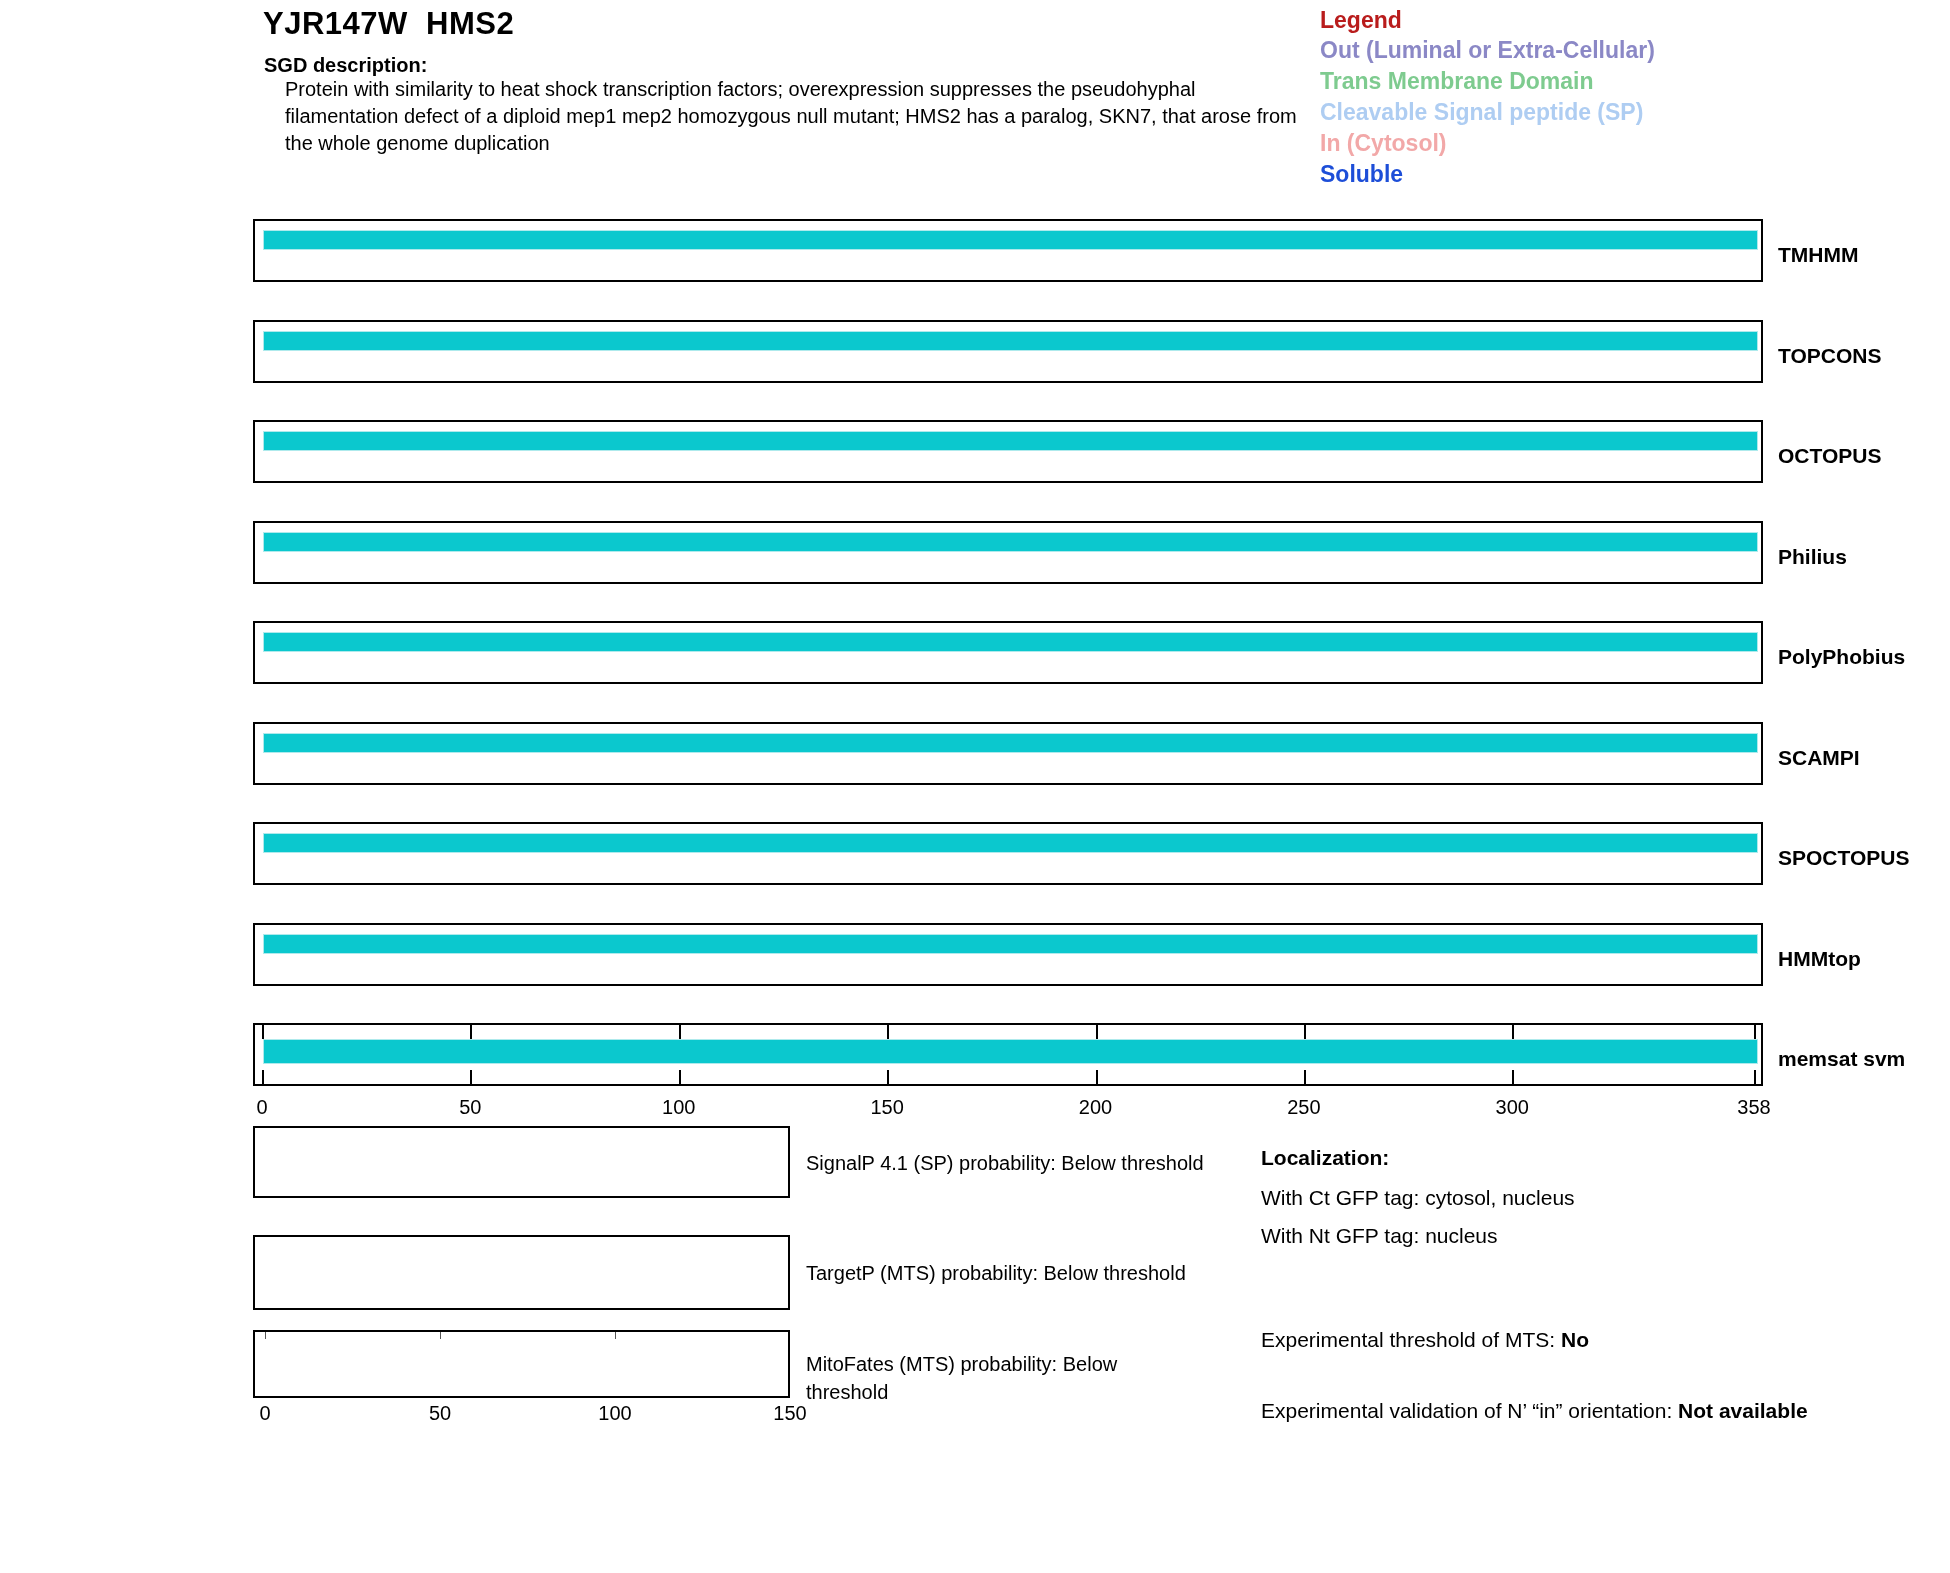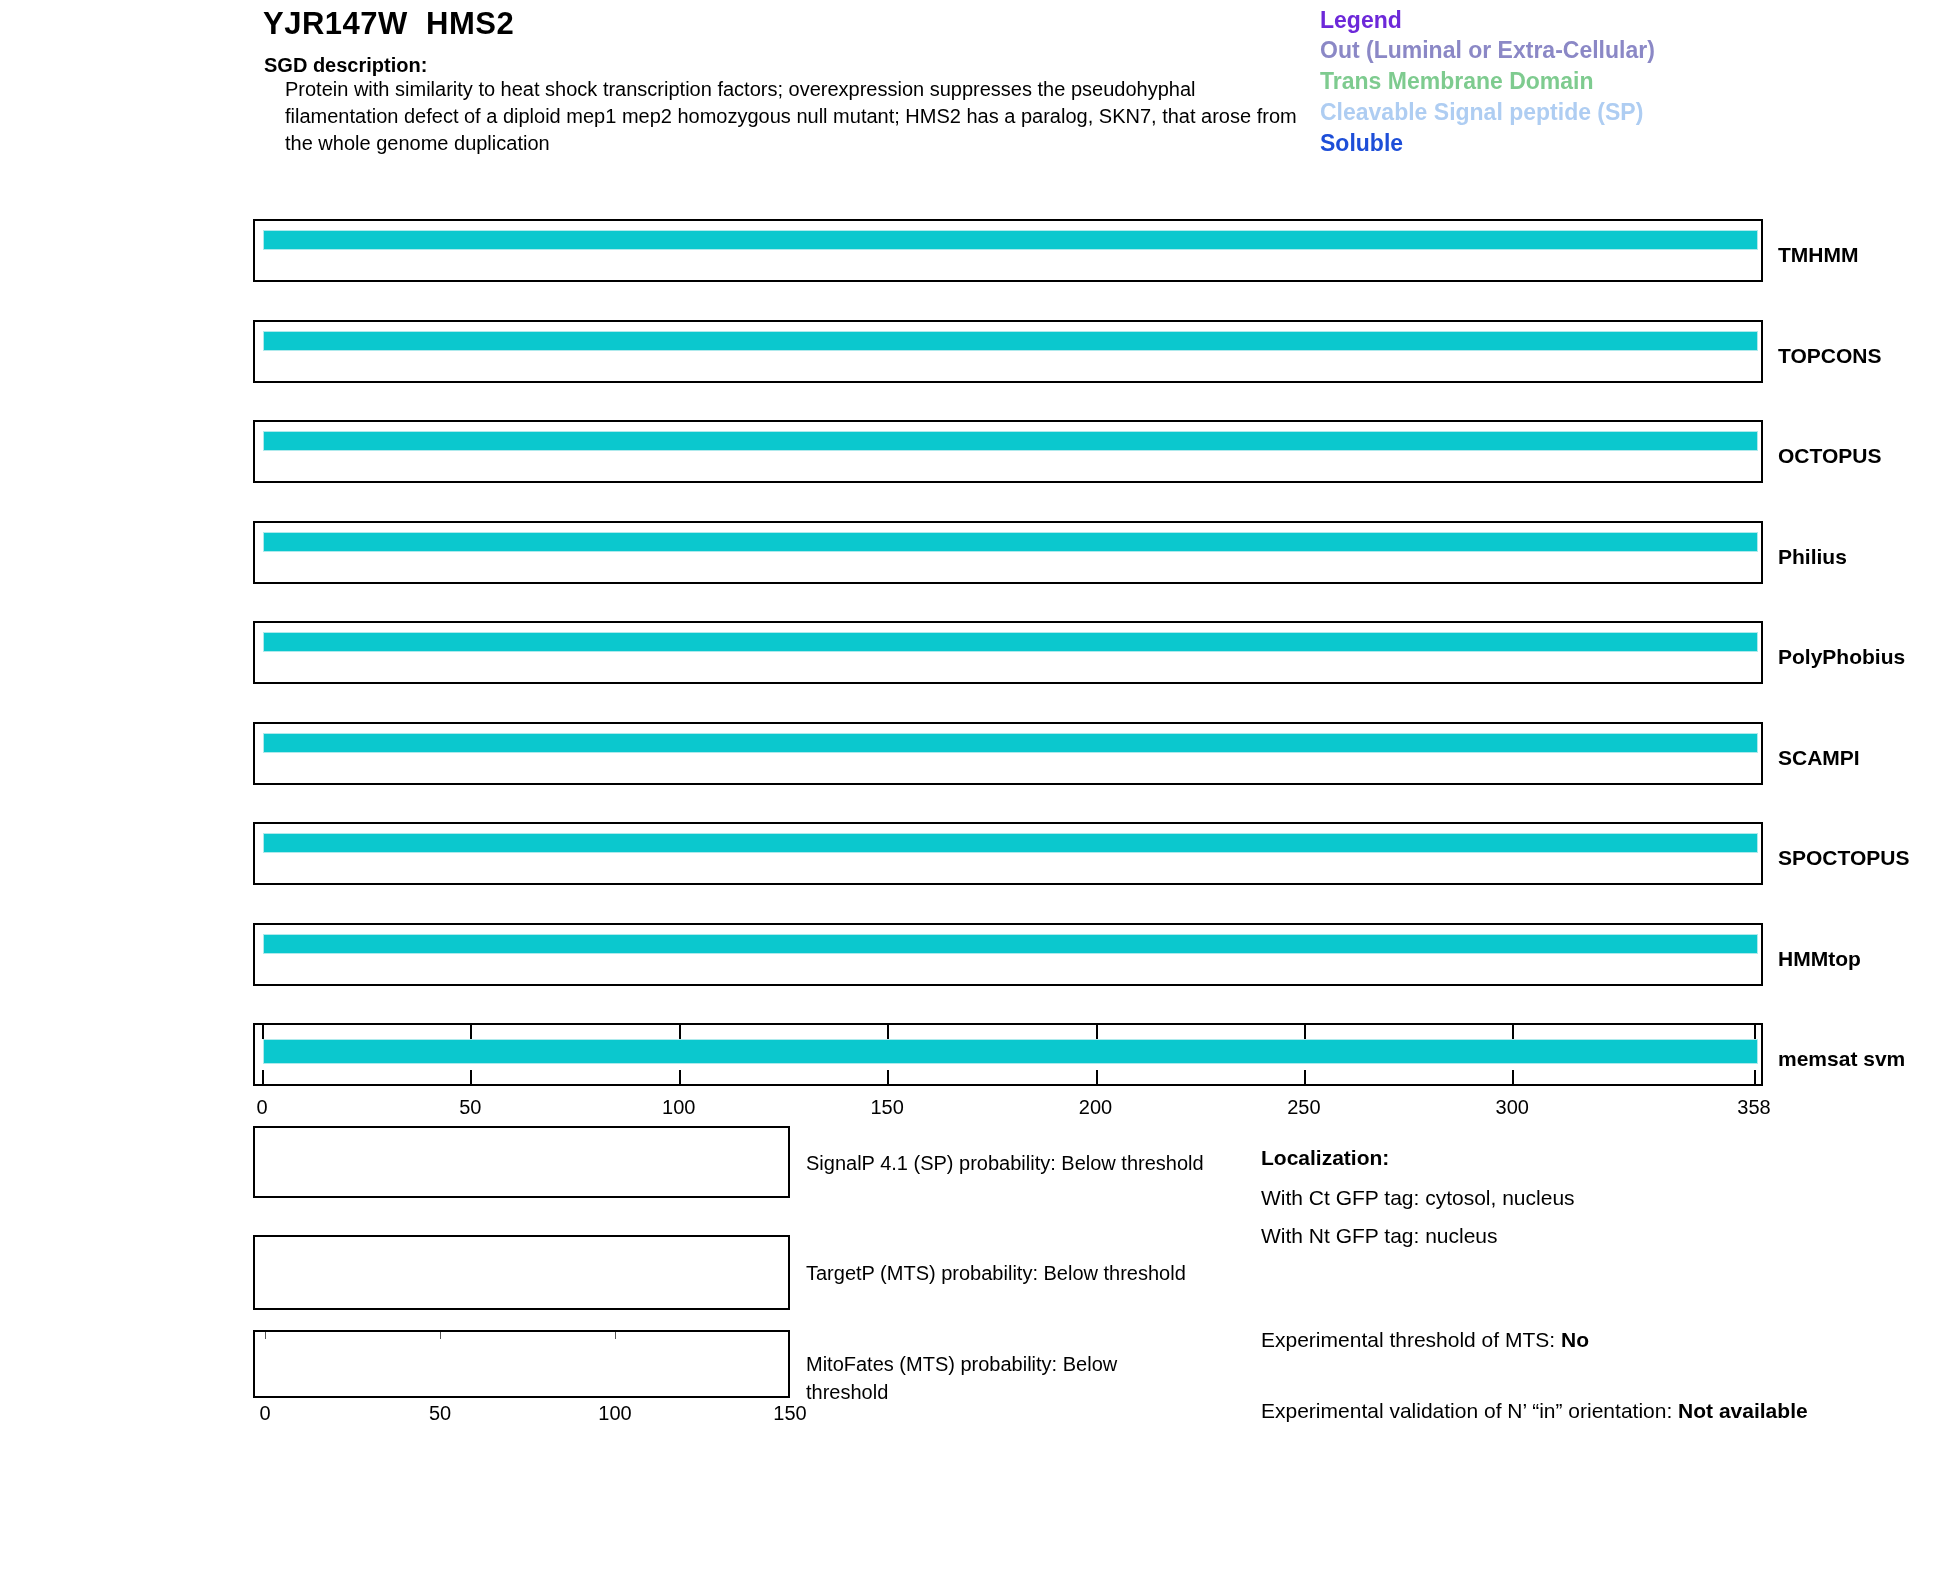--- a/index.html
+++ b/index.html
@@ -3,21 +3,21 @@
 <meta charset="utf-8">
 <style>
   html,body{margin:0;padding:0;background:#fff;}
   .page{position:relative;width:1950px;height:1573px;background:#fff;
         font-family:"Liberation Sans",sans-serif;color:#000;overflow:hidden;}
   .abs{position:absolute;}
   .page-title{left:263px;top:6px;font-size:31px;font-weight:bold;white-space:pre;letter-spacing:.5px;}
   .sgd-label{left:264px;top:54px;font-size:20px;font-weight:bold;}
   .description{left:264px;top:76px;width:1018px;font-size:20px;line-height:27px;margin-left:21px;}
   .legend{left:1320px;top:5px;width:580px;}
-  .legend-title{font-size:23px;font-weight:bold;line-height:30px;color:#6d28d9;}
+  .legend-title{font-size:23px;font-weight:bold;line-height:30px;color:#b91c1c;}
   .legend-item{font-size:23px;font-weight:bold;line-height:31px;}
   .track-box{left:253px;width:1506px;height:59px;border:2px solid #000;background:#fff;}
   .track-bar{position:absolute;left:8px;right:3px;top:9px;height:18px;border:1px solid #aeeaec;}
   .memsat-bar{top:14px;height:23px;}
   .track-label{left:1778px;font-size:21px;font-weight:bold;white-space:pre;}
   .tickv{position:absolute;width:2px;background:#000;}
   .tick-top{top:0;height:14px;}
   .tick-bottom{bottom:0;height:14px;}
   .minitick{position:absolute;top:0;width:1px;height:7px;background:#555;}
   .axis{left:253px;top:1096px;width:1510px;height:26px;font-size:20px;}
@@ -40,20 +40,21 @@
 
   <div class="abs page-title">YJR147W  HMS2</div>
   <div class="abs sgd-label">SGD description:</div>
   <div class="abs description">Protein with similarity to heat shock transcription factors; overexpression suppresses the pseudohyphal filamentation defect of a diploid mep1 mep2 homozygous null mutant; HMS2 has a paralog, SKN7, that arose from the whole genome duplication</div>
 
   <div class="abs legend">
     <div class="legend-title">Legend</div>
     <div class="legend-item" style="color: rgb(139, 136, 198);">Out (Luminal or Extra-Cellular)</div>
     <div class="legend-item" style="color: rgb(126, 203, 143);">Trans Membrane Domain</div>
     <div class="legend-item" style="color: rgb(174, 205, 242);">Cleavable Signal peptide (SP)</div>
+    <div class="legend-item" style="color: rgb(242, 168, 168);">In (Cytosol)</div>
     <div class="legend-item" style="color: #1d4ed8;">Soluble</div>
   </div>
 
   <div class="abs track-box" style="top:219px">
     <div class="track-bar" style="background-color: rgb(11, 200, 206);"></div>
   </div>
   <div class="abs track-label" style="top:243px">TMHMM</div>
 
   <div class="abs track-box" style="top:320px">
     <div class="track-bar" style="background-color: rgb(11, 200, 206);"></div>

